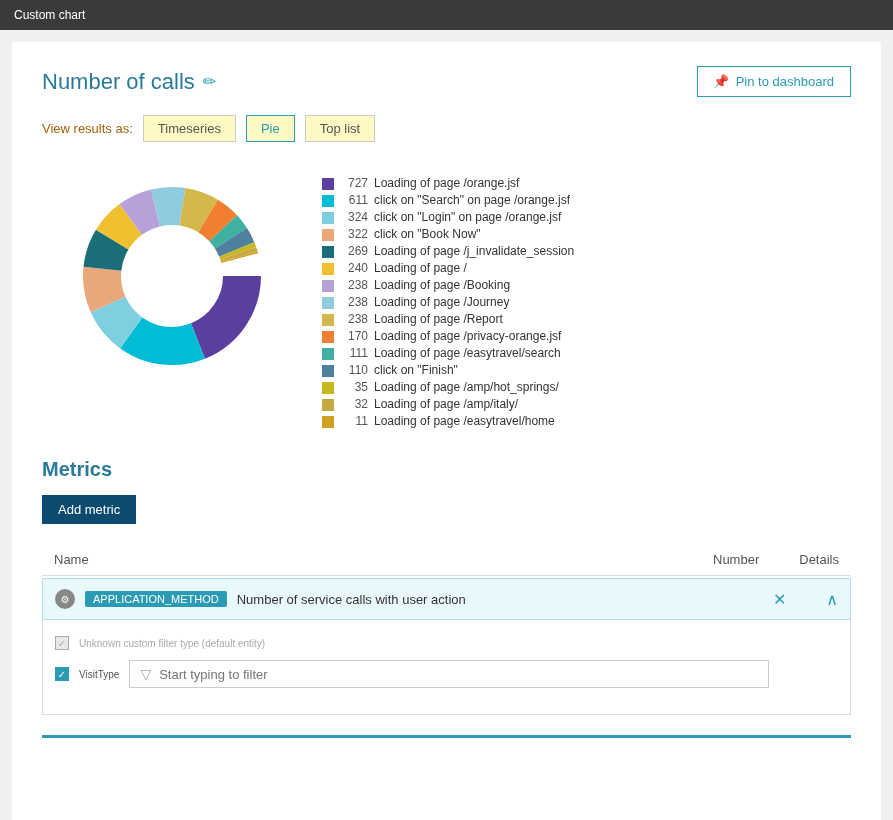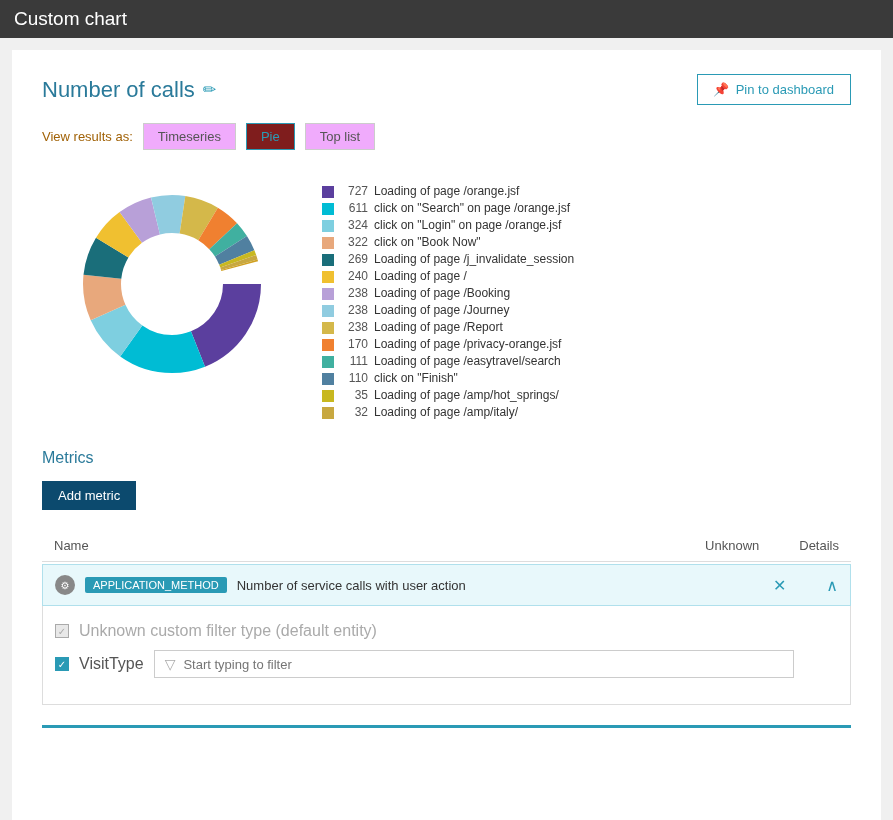--- a/index.html
+++ b/index.html
@@ -2,21 +2,21 @@
 <html><head>
   <meta charset="utf-8">
   <style>
     * { box-sizing: border-box; margin: 0; padding: 0; }
     body { font-family: Arial, sans-serif; font-size: 13px; background: #f0f0f0; }
     
     .title-bar {
       background: #3a3a3a;
       color: #fff;
       padding: 8px 14px;
-      font-size: 19px;
+      font-size: 12px;
     }
     
     .main-content {
       background: #fff;
       margin: 12px;
       padding: 24px 30px;
       min-height: 780px;
     }
     
     .header-row {
@@ -60,31 +60,31 @@
       margin-bottom: 24px;
     }
     
     .view-label {
       color: #a16207;
       font-size: 13px;
     }
     
     .view-btn {
       border: 1px solid #ccc;
-      background: #f0abfc;
+      background: #fef9c3;
       color: #555;
       padding: 5px 14px;
       cursor: pointer;
       font-size: 13px;
     }
     
     .view-btn.active {
       border-color: #2a9ab5;
       color: #2a9ab5;
-      background: #7f1d1d;
+      background: #fef9c3;
     }
     
     .chart-section {
       display: flex;
       align-items: flex-start;
       gap: 40px;
       margin-bottom: 30px;
       padding-left: 20px;
     }
     
@@ -119,22 +119,22 @@
     .legend-count {
       color: #555;
       min-width: 28px;
       text-align: right;
     }
     
     .metrics-section { margin-bottom: 20px; }
     
     .section-title {
       color: #2a7a9a;
-      font-size: 16px;
-      font-weight: normal;
+      font-size: 20px;
+      font-weight: bold;
       margin-bottom: 14px;
     }
     
     .add-metric-btn {
       background: #0c4a6e;
       color: #fff;
       border: none;
       padding: 7px 16px;
       cursor: pointer;
       font-size: 13px;
@@ -259,21 +259,21 @@
     }
     
     .checkbox-enabled::after {
       content: "✓";
       color: #fff;
       font-size: 10px;
     }
     
     .dim-label {
       color: #555;
-      font-size: 16px;
+      font-size: 10px;
       text-align: right;
     }
     
     .dim-label-disabled { color: #aaa; }
     
     .filter-input-wrap {
       display: flex;
       align-items: center;
       border: 1px solid #ccc;
       background: #fff;
@@ -439,33 +439,38 @@
         <div class="legend-item">
     <div class="legend-color" style="background:#c8b820"></div>
     <span class="legend-count">35</span>
     <span>Loading of page /amp/hot_springs/</span>
   </div>
         <div class="legend-item">
     <div class="legend-color" style="background:#c8a840"></div>
     <span class="legend-count">32</span>
     <span>Loading of page /amp/italy/</span>
   </div>
+        <div class="legend-item">
+    <div class="legend-color" style="background:#d0a020"></div>
+    <span class="legend-count">11</span>
+    <span>Loading of page /easytravel/home</span>
+  </div>
       </div>
   </div>
 
   <div class="metrics-section">
     <div class="section-title">Metrics</div>
     <button class="add-metric-btn">Add metric</button>
   </div>
 
   <div class="table-section">
     <div class="table-header">
       <span>Name</span>
       <div class="table-header-right">
-        <span>Unknown</span>
+        <span>Number</span>
         <span>Details</span>
       </div>
     </div>
 
     <div class="metric-row">
       <div class="metric-row-left">
         <div class="metric-icon">⚙</div>
         <span class="metric-tag">APPLICATION_METHOD</span>
         <span>Number of service calls with user action</span>
       </div>

